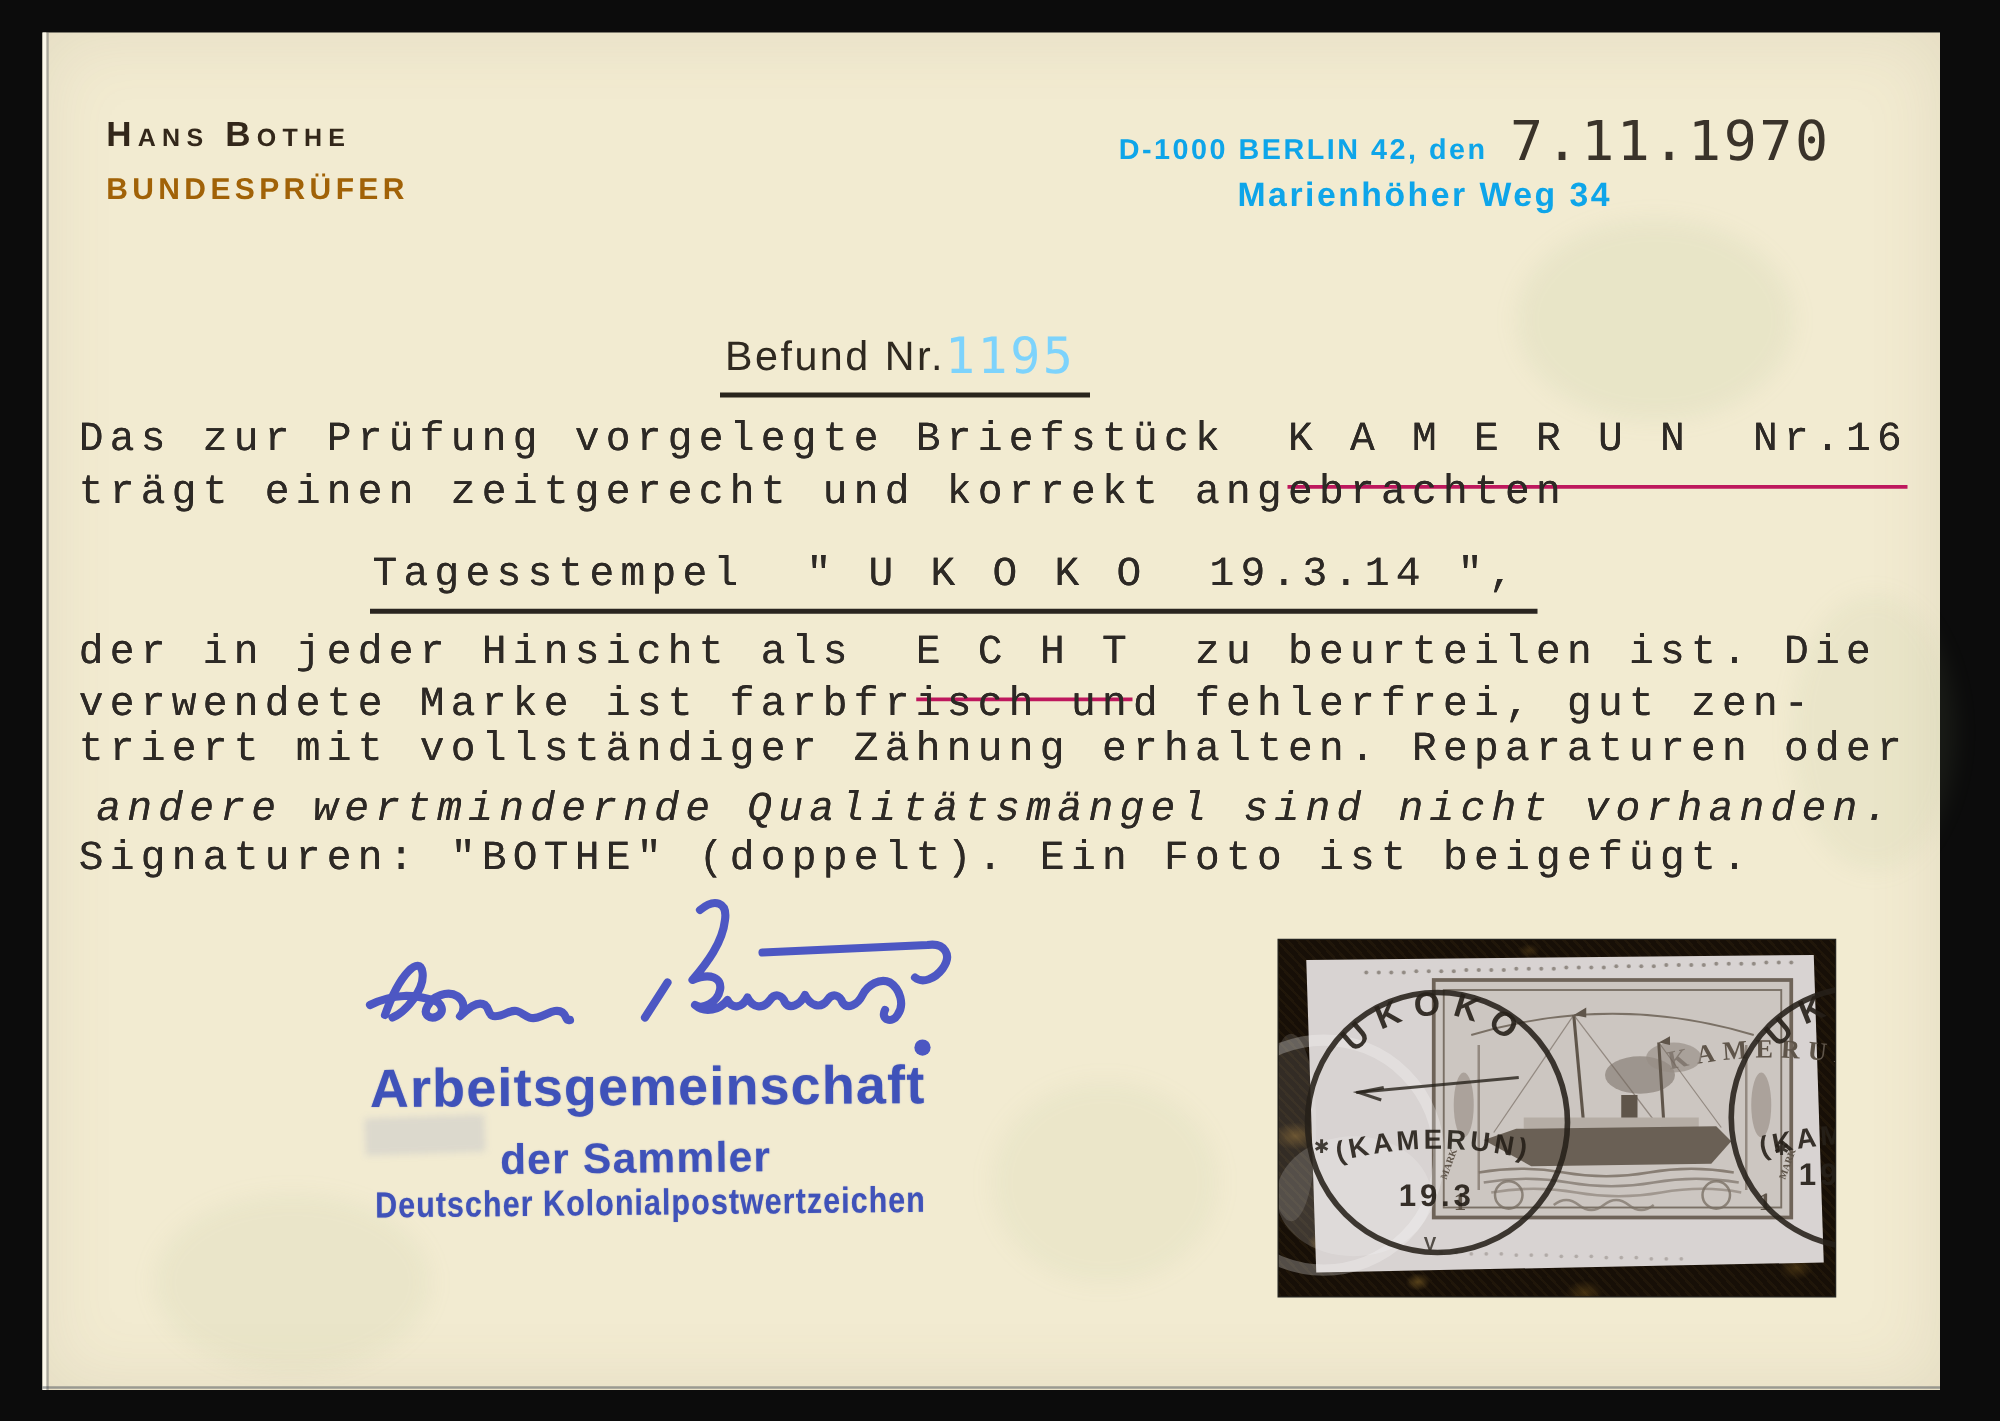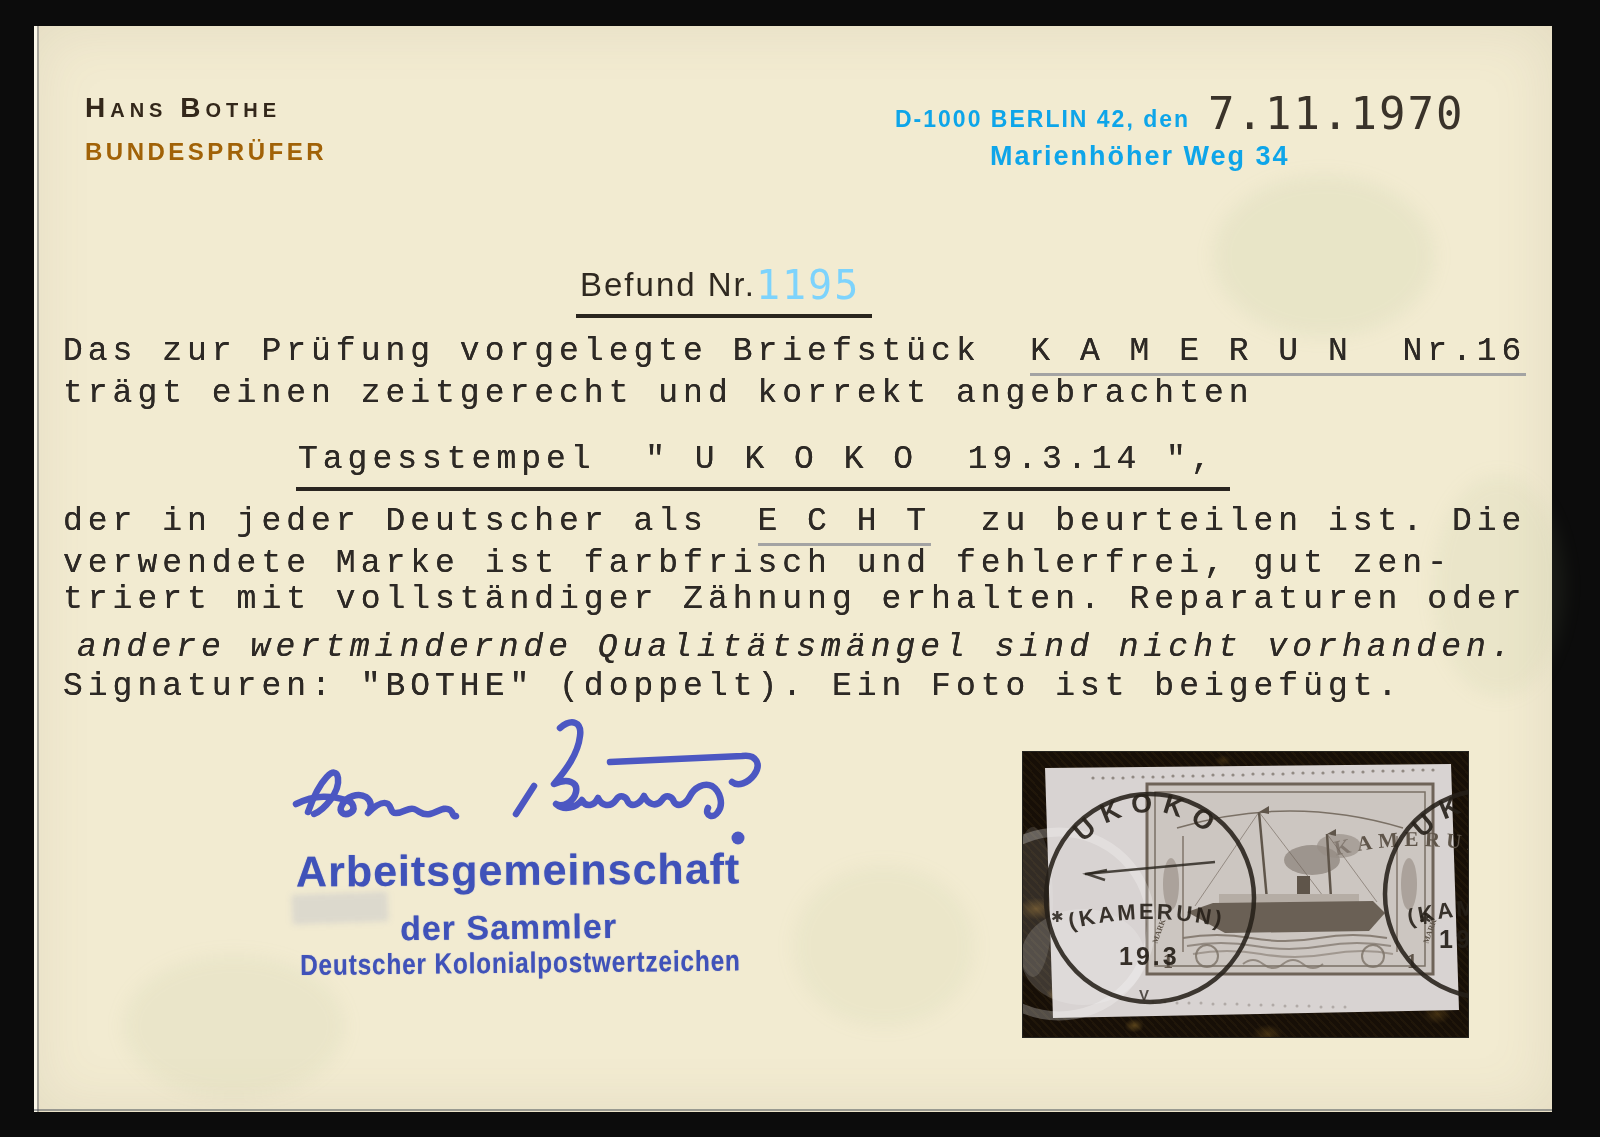--- a/index.html
+++ b/index.html
@@ -32,21 +32,21 @@
   
   #ref{left:576px;top:262px;display:flex;align-items:center;
        border-bottom:4px solid #2a251d;padding:0 12px 6px 4px;}
   #ref .lbl{font-size:33px;letter-spacing:2px;color:#2f2920;font-weight:400;}
   #ref .num{font-family:"DejaVu Sans Mono",monospace;font-size:40px;
             letter-spacing:2px;color:#7dd3fc;}
 
   
   .tline{font-family:"Liberation Mono",monospace;font-size:33px;letter-spacing:5px;
          color:#2d2925;white-space:pre;text-shadow:0 0 .5px #2d2925;}
-  .u{border-bottom:3px solid #a3a3a3;padding-bottom:3px;}
+  .u{border-bottom:3px solid #be185d;padding-bottom:18px;}
   #l1{left:63px;top:333px;}
   #l2{left:63px;top:375px;}
   #l3wrap{left:296px;top:441px;border-bottom:4px solid #2a2520;
           padding:0 14px 9px 2px;}
   #l4{left:63px;top:503px;}
   #l5{left:63px;top:545px;}
   #l6{left:63px;top:581px;}
   #l7{left:77px;top:629px;font-style:italic;}
   #l8{left:63px;top:668px;}
 
@@ -94,21 +94,21 @@
 <div id="lh-street" class="abs print">Marienhöher Weg 34</div>
 
 <div id="ref" class="abs">
   <span class="lbl">Befund Nr.</span>
   <span class="num">1195</span>
 </div>
 
 <div id="l1" class="abs tline"><span>Das zur Prüfung vorgelegte Briefstück  </span><span class="u">K A M E R U N  Nr.16</span></div>
 <div id="l2" class="abs tline">trägt einen zeitgerecht und korrekt angebrachten</div>
 <div id="l3wrap" class="abs"><span class="tline">Tagesstempel  " U K O K O  19.3.14 ",</span></div>
-<div id="l4" class="abs tline"><span>der in jeder Deutscher als  </span><span class="u">E C H T</span><span>  zu beurteilen ist. Die</span></div>
+<div id="l4" class="abs tline"><span>der in jeder Hinsicht als  </span><span class="u">E C H T</span><span>  zu beurteilen ist. Die</span></div>
 <div id="l5" class="abs tline">verwendete Marke ist farbfrisch und fehlerfrei, gut zen-</div>
 <div id="l6" class="abs tline">triert mit vollständiger Zähnung erhalten. Reparaturen oder</div>
 <div id="l7" class="abs tline">andere wertmindernde Qualitätsmängel sind nicht vorhanden.</div>
 <div id="l8" class="abs tline">Signaturen: "BOTHE" (doppelt). Ein Foto ist beigefügt.</div>
 
 <svg class="abs" style="left:280px;top:712px;" width="500" height="150" viewBox="0 0 500 150">
   <g fill="none" stroke="#4450c2" stroke-width="6.5" stroke-linecap="round" stroke-linejoin="round" opacity=".95">
     <path d="M28,100 C40,66 56,52 58,66 C60,80 44,98 34,102"></path>
     <path d="M16,92 C36,82 52,84 66,88"></path>
     <path d="M66,88 C74,90 76,98 70,101 C64,104 58,100 62,93 C66,85 78,80 86,85 C92,89 92,97 88,101 C94,95 102,88 108,92 C112,95 110,101 116,101 C124,101 128,95 134,97 C140,99 142,104 150,102 C158,100 164,94 170,98 C174,101 172,105 176,104"></path>

